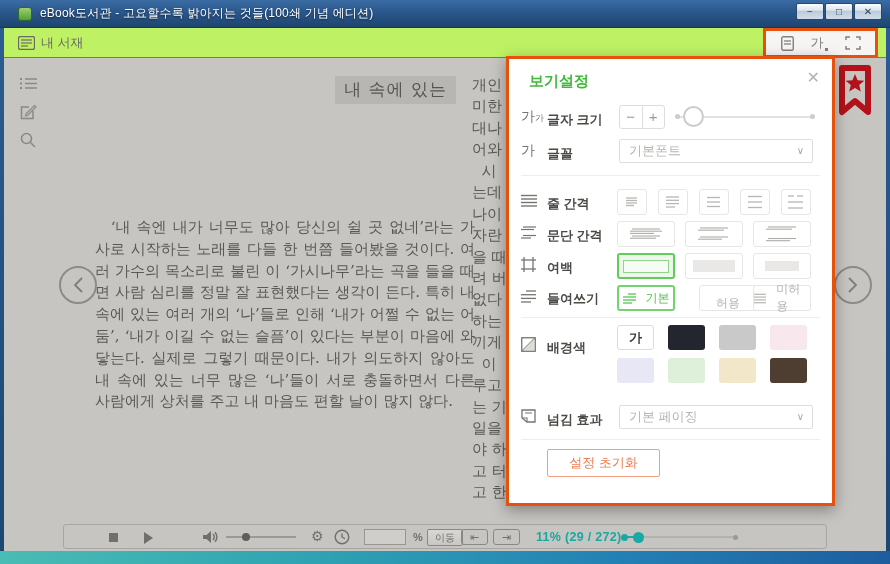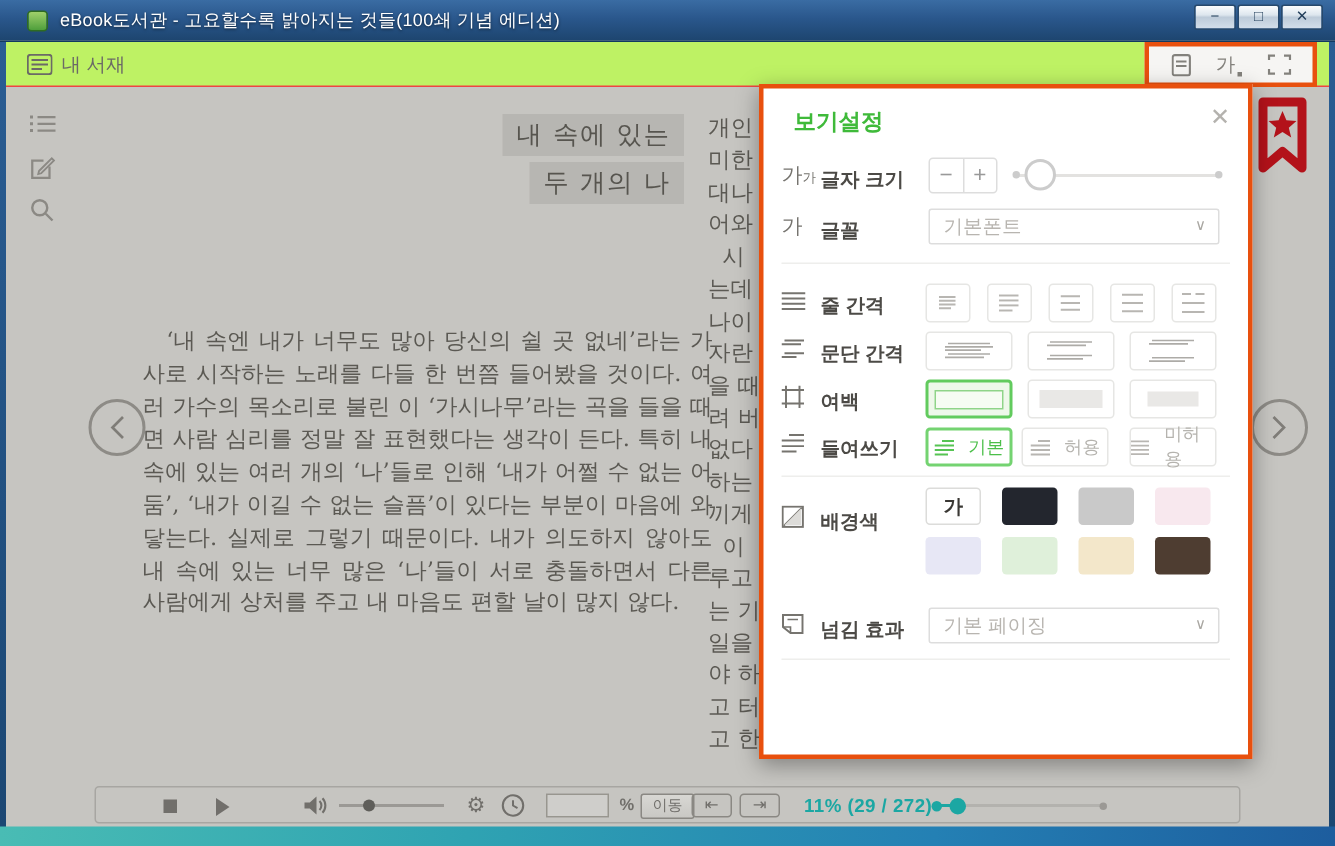--- a/index.html
+++ b/index.html
@@ -184,21 +184,20 @@
   </div>
   <div class="side-ico" style="top:132px">
     <svg width="16" height="16" viewBox="0 0 16 16">
       <circle cx="6.5" cy="6.5" r="5" fill="none" stroke="#8b8984" stroke-width="1.6"></circle>
       <line x1="10.5" y1="10.5" x2="15" y2="15" stroke="#8b8984" stroke-width="1.6"></line>
     </svg>
   </div>
 
   <div class="chapter">
     <span>내 속에 있는</span><br>
-    <span>두 개의 나</span>
   </div>
   <div class="page-left">
     <p>‘내 속엔 내가 너무도 많아 당신의 쉴 곳 없네’라는 가사로 시작하는 노래를 다들 한 번쯤 들어봤을 것이다. 여러 가수의 목소리로 불린 이 ‘가시나무’라는 곡을 들을 때면 사람 심리를 정말 잘 표현했다는 생각이 든다. 특히 내 속에 있는 여러 개의 ‘나’들로 인해 ‘내가 어쩔 수 없는 어둠’, ‘내가 이길 수 없는 슬픔’이 있다는 부분이 마음에 와닿는다. 실제로 그렇기 때문이다. 내가 의도하지 않아도 내 속에 있는 너무 많은 ‘나’들이 서로 충돌하면서 다른 사람에게 상처를 주고 내 마음도 편할 날이 많지 않다.</p>
   </div>
   <div class="frag-col">
       <div class="frag-line">개인</div>
       <div class="frag-line">미한</div>
       <div class="frag-line">대나</div>
       <div class="frag-line">어와</div>
       <div class="frag-line">  시</div>
@@ -403,21 +402,21 @@
       <svg width="13" height="11" viewBox="0 0 13 11">
           <g stroke="#56c453" stroke-width="1.3">
             <line x1="5" y1="1" x2="13" y2="1"></line>
             <line x1="0" y1="4" x2="13" y2="4"></line>
             <line x1="0" y1="7" x2="13" y2="7"></line>
             <line x1="0" y1="10" x2="9" y2="10"></line>
           </g>
         </svg>
       <span>기본</span>
     </div>
-    <div class="opt-btn in-btn" style="left:172px;">
+    <div class="opt-btn in-btn" style="left:190px;flex-direction:column;">
       <svg width="13" height="11" viewBox="0 0 13 11">
           <g stroke="#b8b6b2" stroke-width="1.3">
             <line x1="5" y1="1" x2="13" y2="1"></line>
             <line x1="0" y1="4" x2="13" y2="4"></line>
             <line x1="0" y1="7" x2="13" y2="7"></line>
             <line x1="0" y1="10" x2="13" y2="10"></line>
           </g>
         </svg>
       <span>허용</span>
     </div>
@@ -462,20 +461,21 @@
       </svg>
     </div>
     <div class="row-label" style="top:352px;">넘김 효과</div>
     <div class="dropdown" style="top:346px;">
       <span>기본 페이징</span>
       <span class="chev">∨</span>
     </div>
 
     <div class="divider" style="top:380px;"></div>
 
+    <div class="btn-reset">설정 초기화</div>
   </div>
 
   <div class="bbar">
     <div class="stop-sq"></div>
     <div class="play-tri"></div>
     <svg style="left:138px; top:5px; position:absolute;" width="16" height="14" viewBox="0 0 16 14">
       <path d="M1 5 H4.5 L9 1 V13 L4.5 9 H1 Z" fill="#716f6b"></path>
       <path d="M11 4 a4.2 4.2 0 0 1 0 6" fill="none" stroke="#716f6b" stroke-width="1.4"></path>
       <path d="M13 2.2 a7 7 0 0 1 0 9.6" fill="none" stroke="#716f6b" stroke-width="1.4"></path>
     </svg>

